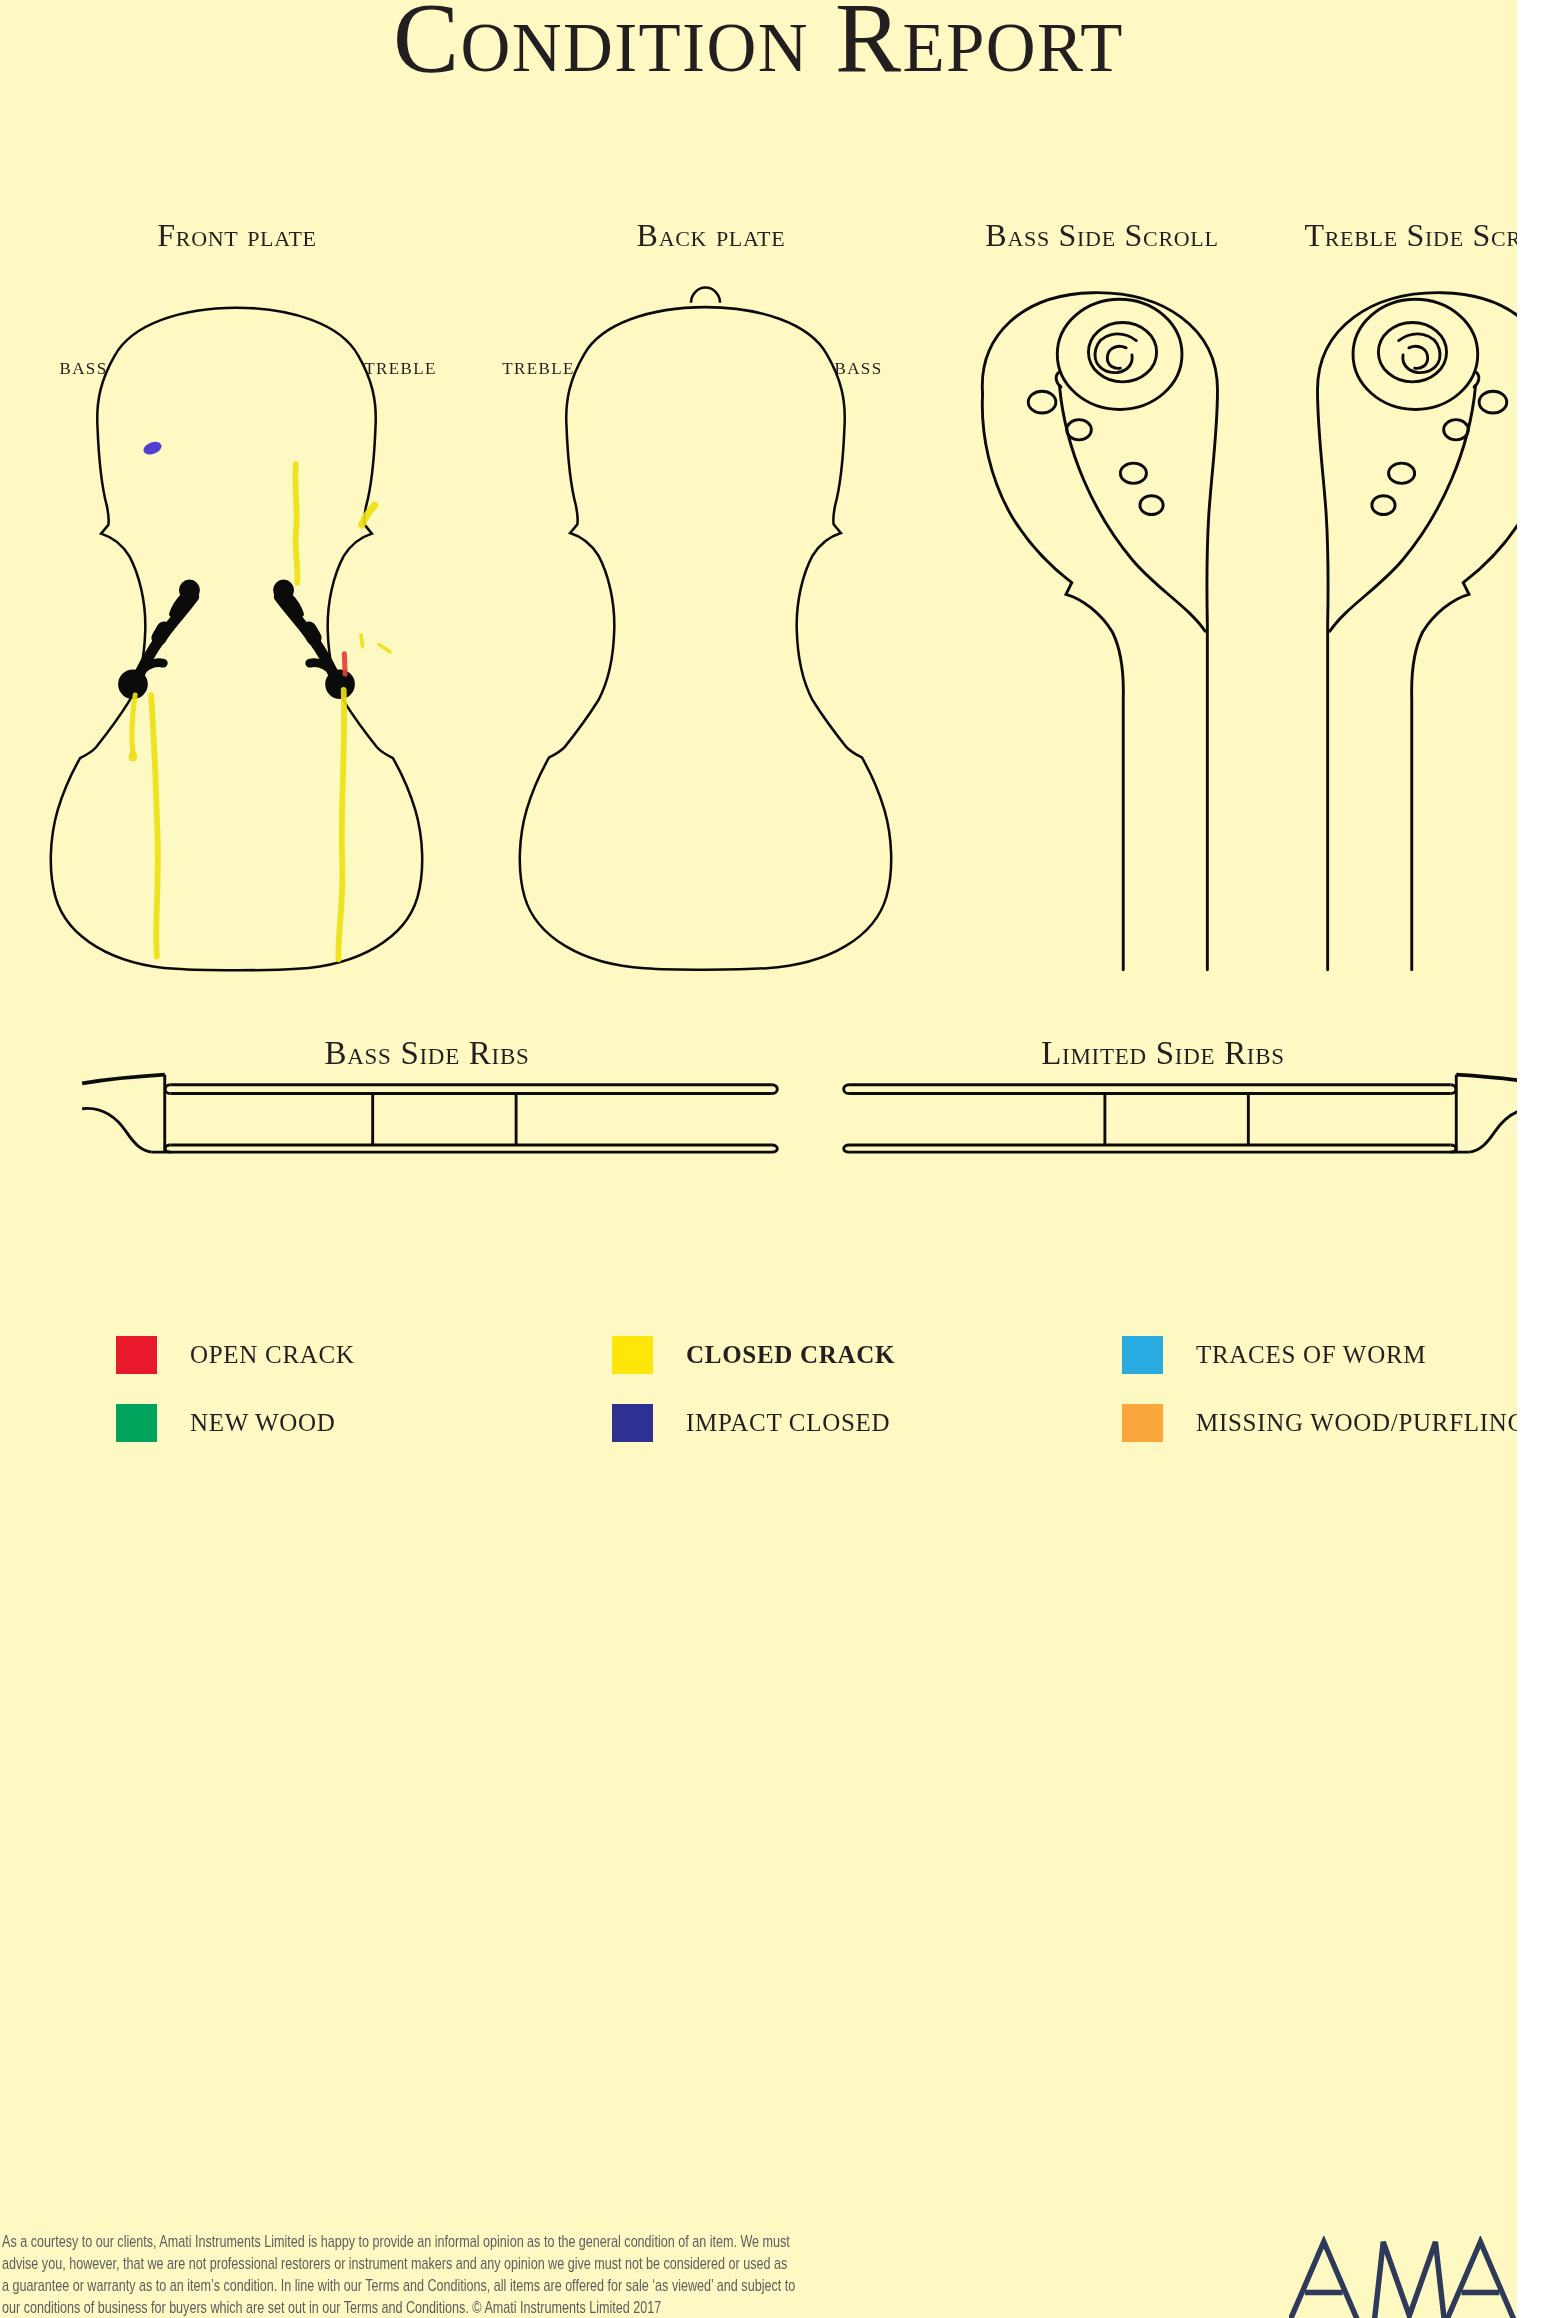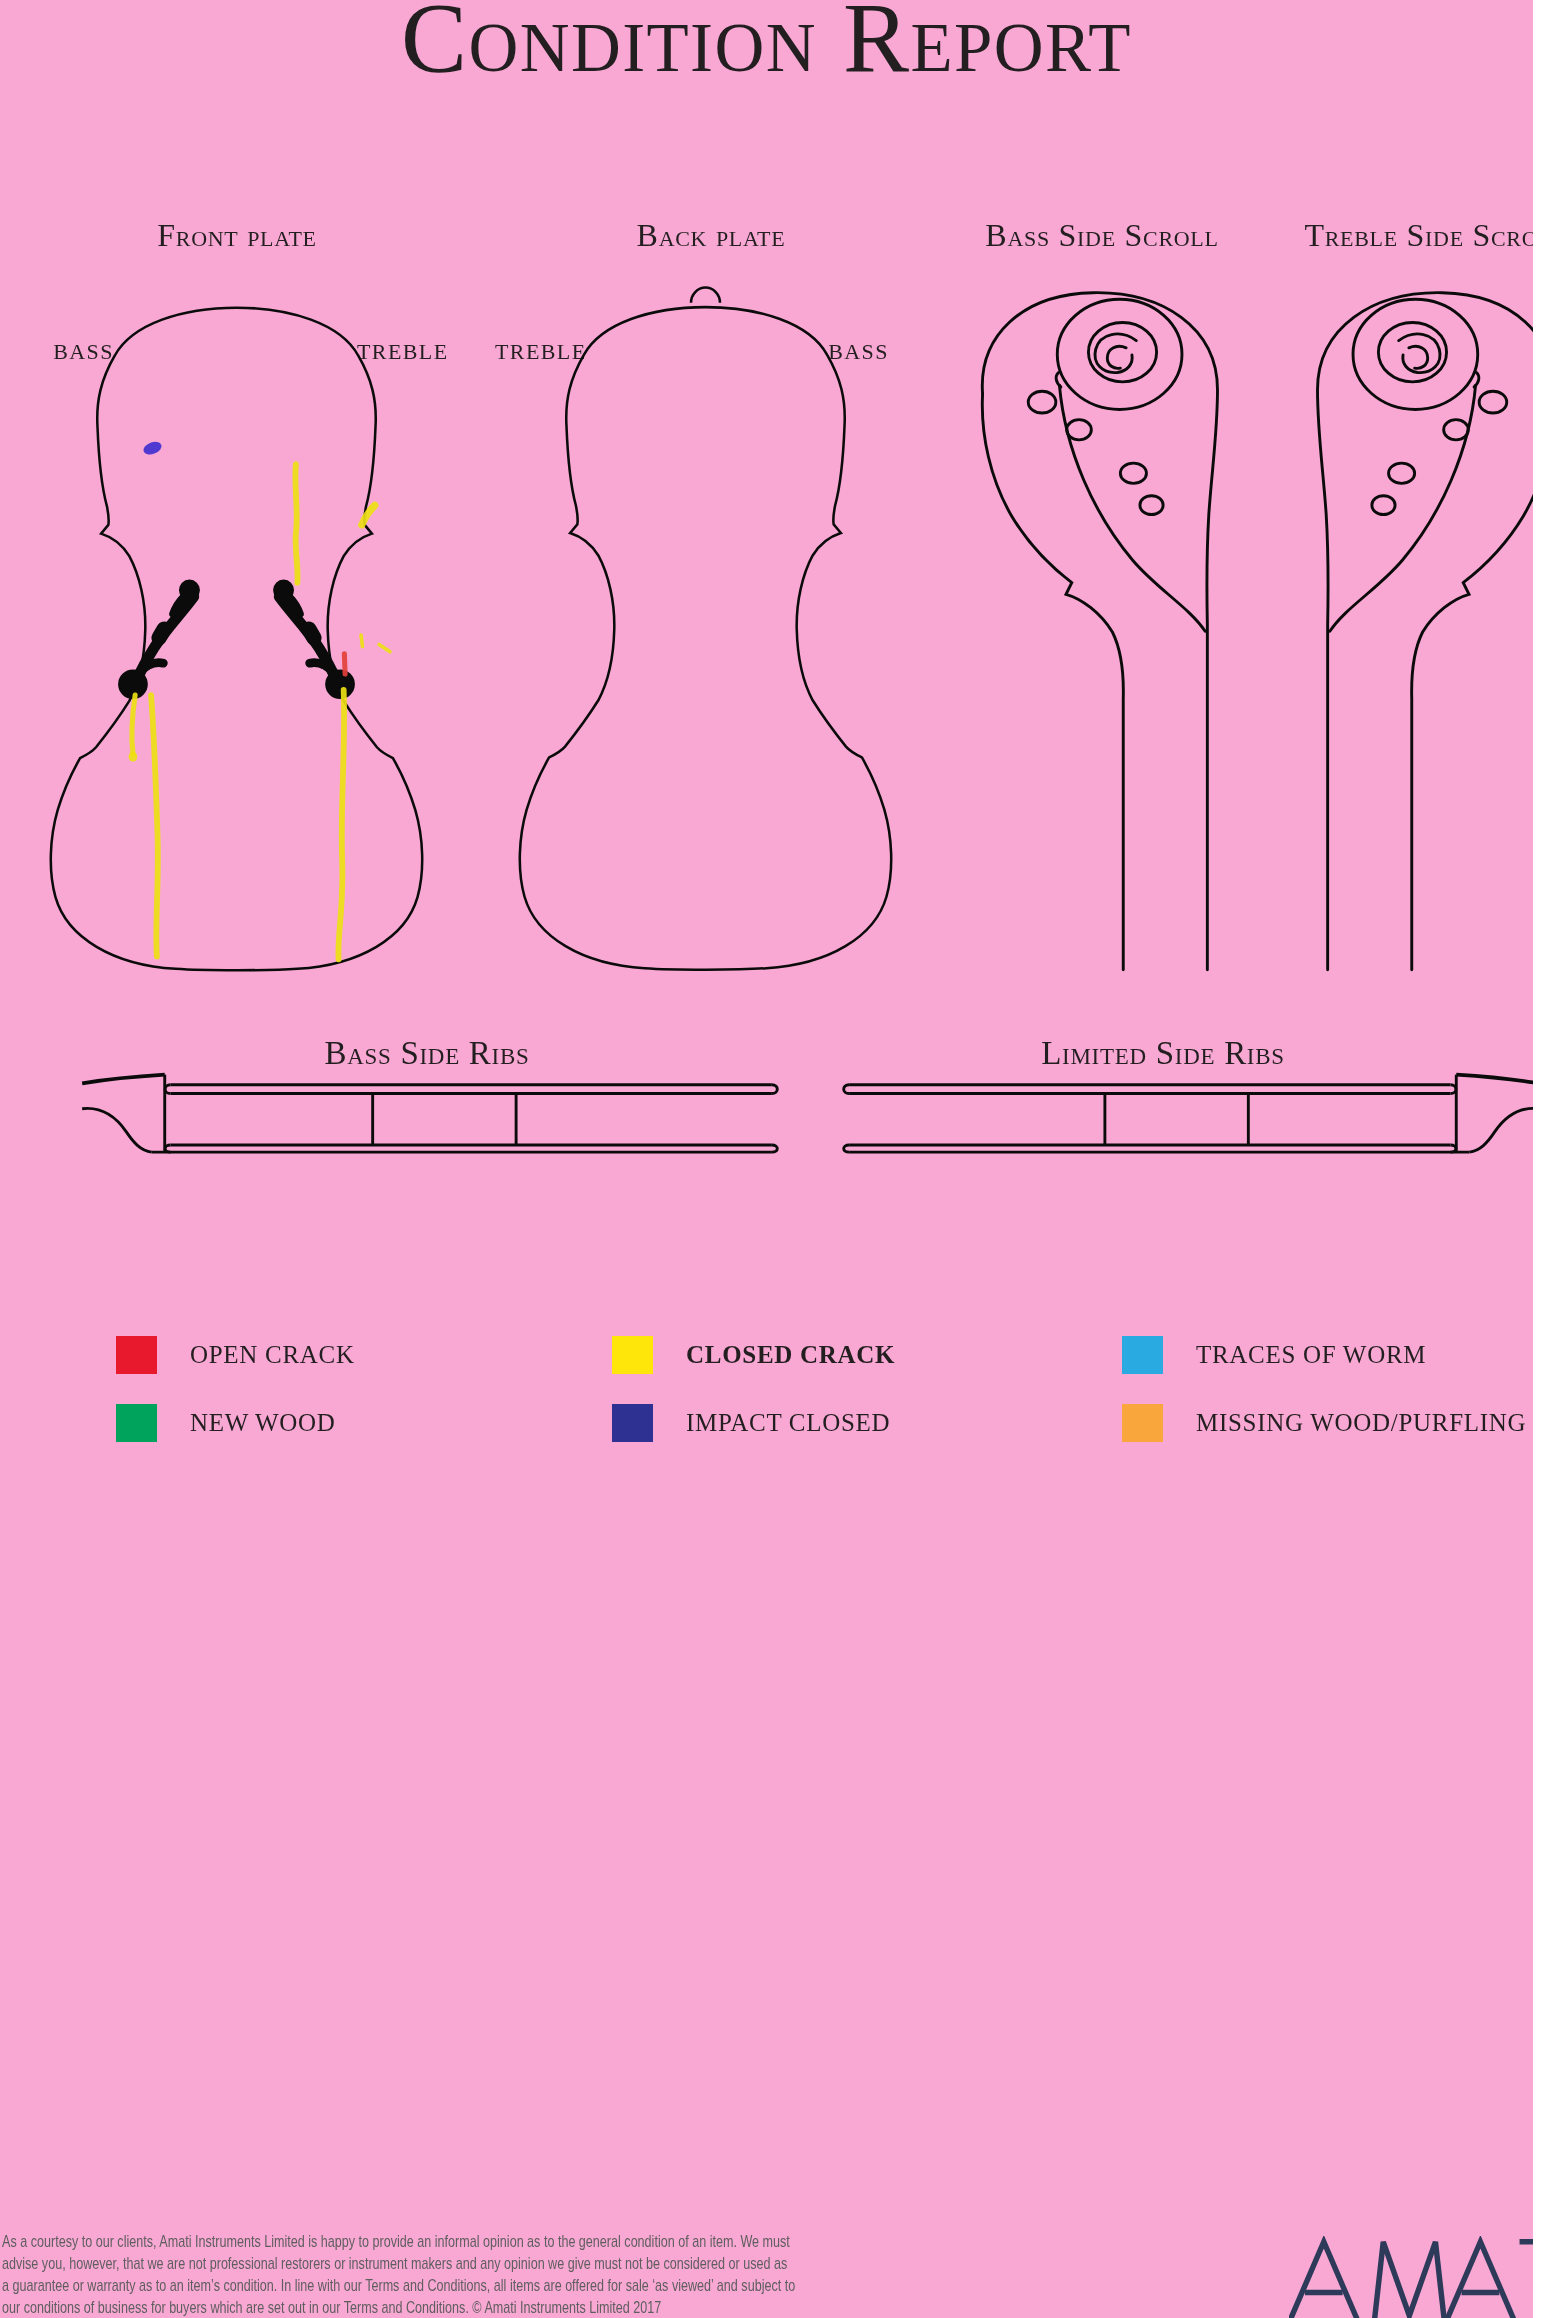--- a/index.html
+++ b/index.html
@@ -1,26 +1,26 @@
 <!DOCTYPE html>
 <html style="font-size:11.6px"><head>
 <meta charset="utf-8">
 <style>
   html,body{margin:0;padding:0;background:#fff;}
-  .page{position:relative;width:1517px;height:2319px;background:#f9a8d4;overflow:hidden;
-        font-family:"Liberation Serif",serif;color:#231F20;padding-left:16px;}
+  .page{position:relative;width:1517px;height:2319px;background:#fef9c3;overflow:hidden;
+        font-family:"Liberation Serif",serif;color:#231F20;}
   .smallcaps{font-variant:small-caps;}
   .page-title{position:absolute;top:-19px;left:0;width:100%;text-align:center;
               font-size:99px;letter-spacing:1.4px;color:#231F20;}
   .section-title{position:absolute;font-size:32px;text-align:center;letter-spacing:0.7px;color:#231F20;}
   .st-front{left:92px;top:217px;width:290px;}
   .st-back{left:566px;top:217px;width:290px;}
   .st-bass-scroll{left:957px;top:217px;width:290px;}
   .st-treble-scroll{left:1276px;top:217px;width:319px;}
-  .side-label{position:absolute;font-size:22px;letter-spacing:1.4px;text-align:center;color:#231F20;}
+  .side-label{position:absolute;font-size:17px;letter-spacing:1.4px;text-align:center;color:#231F20;margin-top:20px;}
   .sl-f-bass{left:42px;top:339px;width:83px;}
   .sl-f-treble{left:357px;top:339px;width:87px;}
   .sl-b-treble{left:495px;top:339px;width:87px;}
   .sl-b-bass{left:815px;top:339px;width:87px;}
   .diagram{position:absolute;}
   .svg-front{left:41px;top:297px;}
   .svg-back{left:510px;top:278px;}
   .svg-bass-scroll{left:971px;top:284px;}
   .svg-treble-scroll{left:1303px;top:284px;}
   .ribs-title{position:absolute;top:1035px;font-size:33px;text-align:center;letter-spacing:0.7px;}

